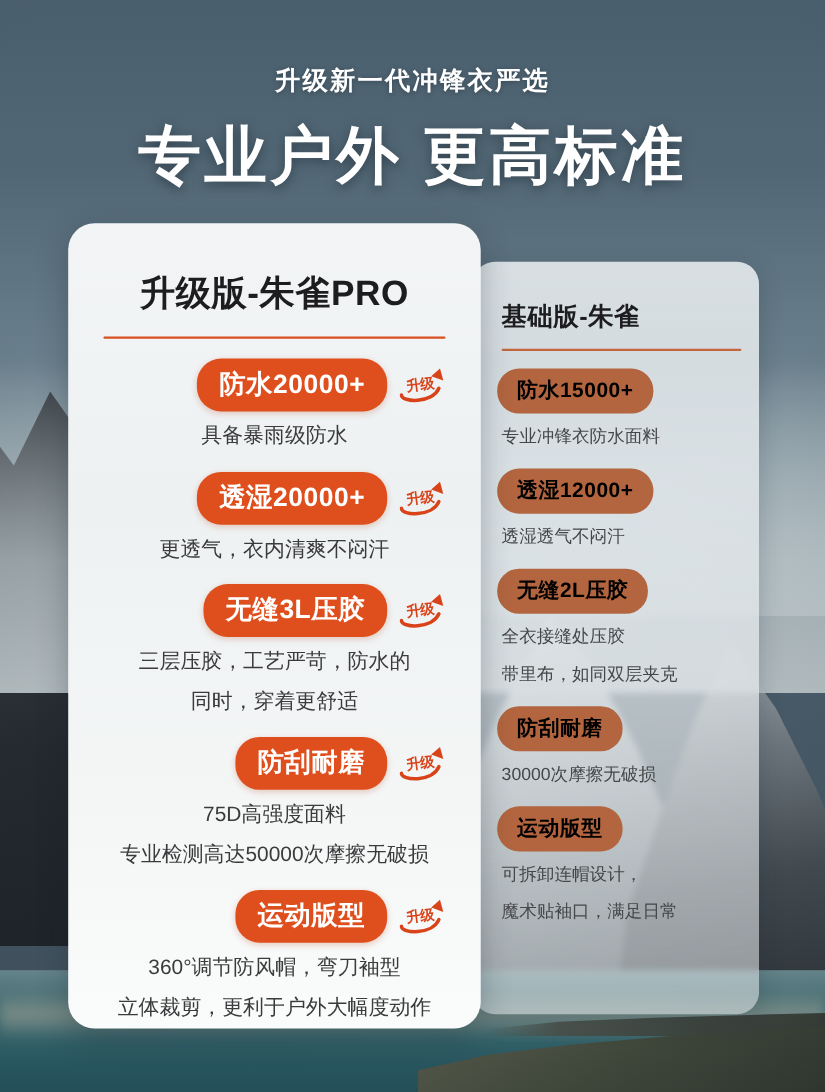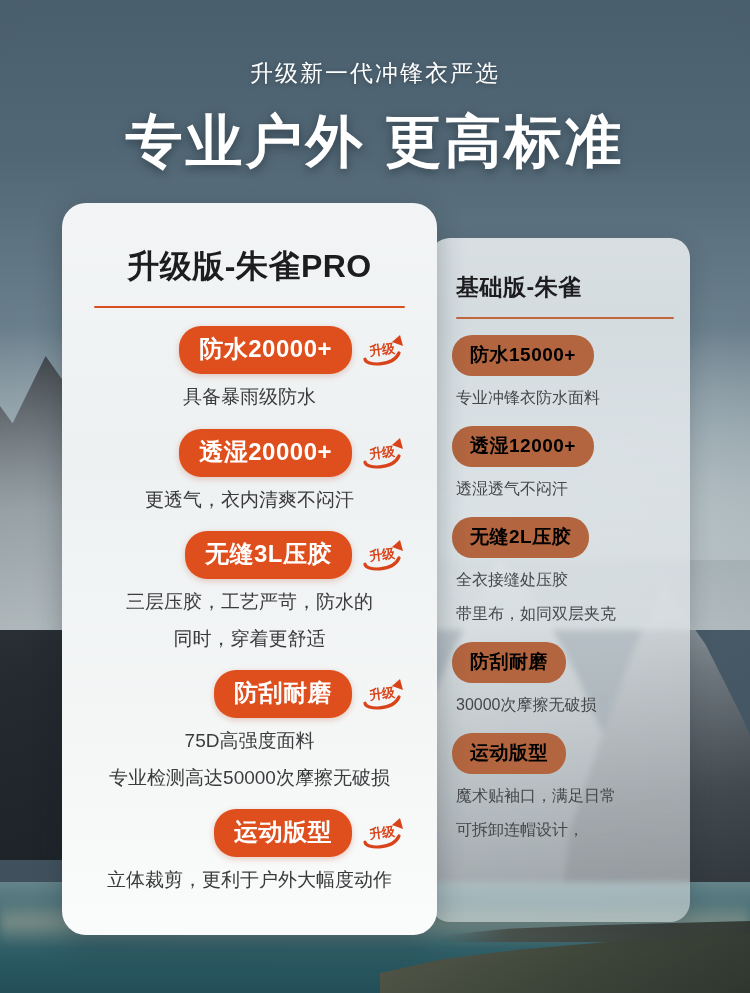--- a/index.html
+++ b/index.html
@@ -72,21 +72,21 @@
     clip-path:polygon(0% 72%,22% 40%,50% 24%,78% 12%,100% 4%,100% 100%,0% 100%);
   }
   .bg-vignette{
     position:absolute;inset:0;
     background:radial-gradient(130% 80% at 50% 18%,rgba(0,0,0,0) 40%,rgba(24,32,38,.28) 100%);
   }
 
   
   .header{position:absolute;left:0;top:0;width:750px;text-align:center;z-index:5;}
   .eyebrow{
-    margin-top:58px;font-size:23px;font-weight:normal;color:#ffffff;letter-spacing:2px;
+    margin-top:58px;font-size:23px;font-weight:bold;color:#ffffff;letter-spacing:2px;
     text-shadow:0 1px 5px rgba(20,30,40,.45);
   }
   .headline{
     margin-top:15px;font-size:57px;font-weight:bold;color:#ffffff;letter-spacing:3px;
     text-shadow:0 3px 10px rgba(18,28,38,.5);
   }
 
   
   .panel-basic{
     position:absolute;left:430px;top:238px;width:260px;height:684px;
@@ -171,21 +171,21 @@
 </div>
 
 <div class="panel-basic">
   <div class="title-basic">基础版-朱雀</div>
   <div class="rule-basic"></div>
   <div id="basic-features">
       <div class="basic-feat"><span class="badge-basic">防水15000+</span><div class="basic-desc">专业冲锋衣防水面料</div></div>
       <div class="basic-feat"><span class="badge-basic">透湿12000+</span><div class="basic-desc">透湿透气不闷汗</div></div>
       <div class="basic-feat"><span class="badge-basic">无缝2L压胶</span><div class="basic-desc">全衣接缝处压胶</div><div class="basic-desc">带里布，如同双层夹克</div></div>
       <div class="basic-feat"><span class="badge-basic">防刮耐磨</span><div class="basic-desc">30000次摩擦无破损</div></div>
-      <div class="basic-feat"><span class="badge-basic">运动版型</span><div class="basic-desc">魔术贴袖口，满足日常</div><div class="basic-desc">可拆卸连帽设计，</div></div>
+      <div class="basic-feat"><span class="badge-basic">运动版型</span><div class="basic-desc">可拆卸连帽设计，</div><div class="basic-desc">魔术贴袖口，满足日常</div></div>
     </div>
 </div>
 
 <div class="panel-pro">
   <div class="title-pro">升级版-朱雀PRO</div>
   <div class="rule-pro"></div>
   <div id="pro-features">
       <div class="pro-feat">
         <div class="pro-badge-row">
           <span class="badge-pro">防水20000+</span>
@@ -244,16 +244,17 @@
         <div class="pro-badge-row">
           <span class="badge-pro">运动版型</span>
           <span class="upgrade-mark">
             <svg width="46" height="34" viewBox="0 0 46 34">
               <path d="M6 26 C6 33, 34 34, 40 20" stroke="#d9431a" stroke-width="3.2" fill="none" stroke-linecap="round"></path>
               <path d="M33 9 L41 2 L44 13 Z" fill="#d9431a"></path>
             </svg>
             <span class="ut">升级</span>
           </span>
         </div>
+        <div class="pro-desc">360°调节防风帽，弯刀袖型</div>
         <div class="pro-desc">立体裁剪，更利于户外大幅度动作</div>
       </div>
     </div>
 </div>
 
 </body></html>

